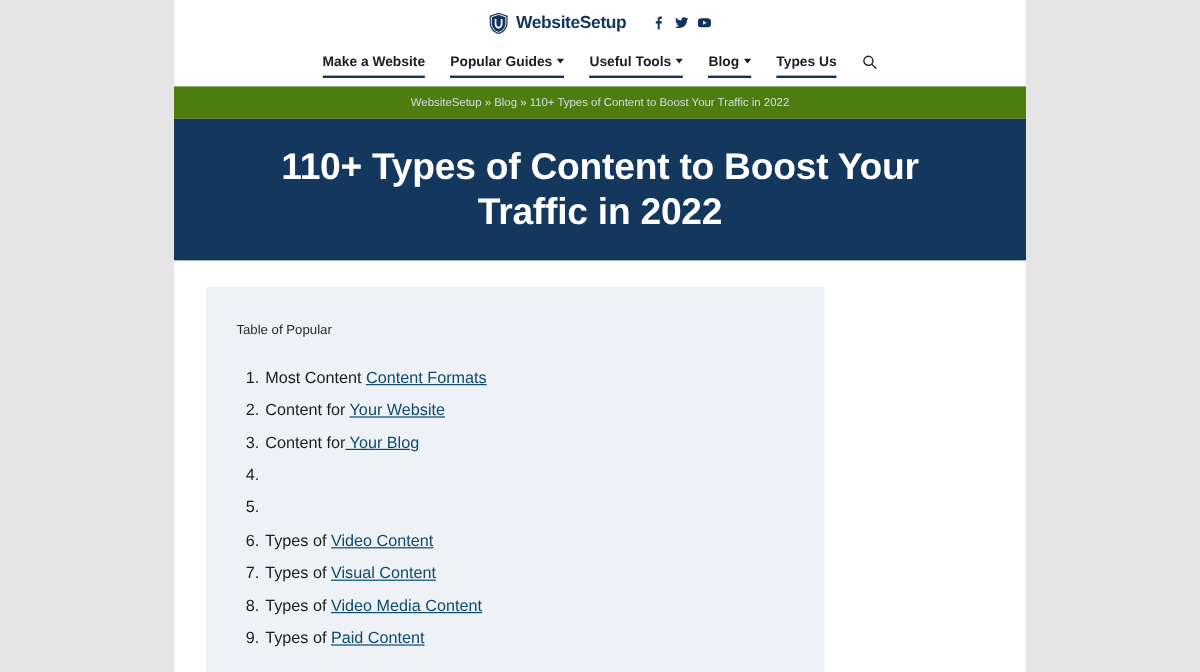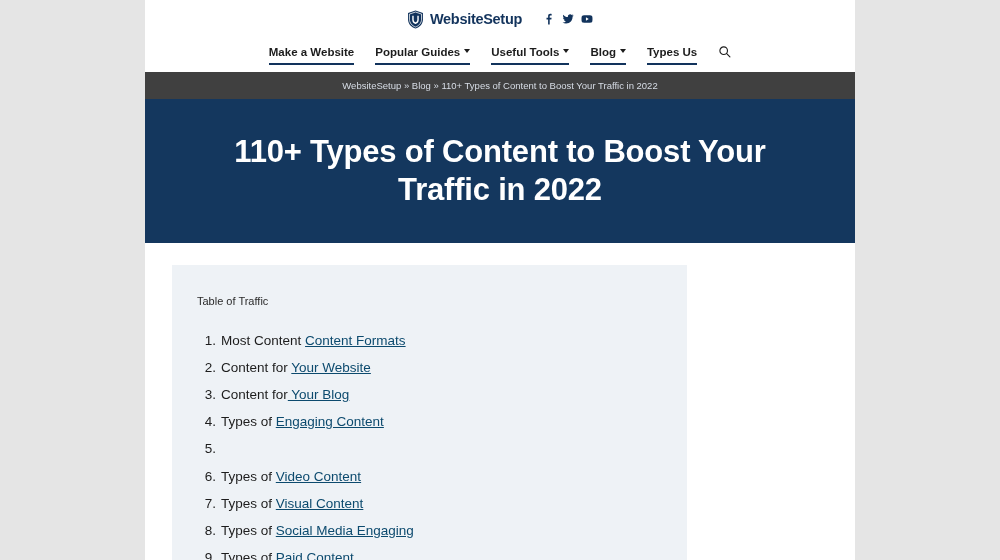--- a/index.html
+++ b/index.html
@@ -64,32 +64,32 @@
     border-left:3.5px solid transparent;
     border-right:3.5px solid transparent;
     border-top:4px solid #1c1c1c;
     margin-bottom:1px;
   }
   .search-btn { padding-bottom:7px; cursor:pointer; display:flex; }
   .search-ico { width:13px; height:13px; stroke:#1c1c1c; fill:none; stroke-width:2.1; }
 
   
   .crumbbar {
-    background:#404040;
+    background:#4d7c0f;
     height:27px;
     display:flex; align-items:center; justify-content:center;
   }
   .crumb {
     font-size:9.5px; color:#d7dde6; white-space:nowrap;
   }
 
   
   .hero {
     background:#14375e;
-    height:144px;
+    height:118px;
     display:flex; align-items:center; justify-content:center;
     padding:0 48px;
   }
   .hero-title {
     font-size:31px; font-weight:bold; color:#ffffff;
     line-height:1.24; text-align:center; letter-spacing:-0.2px;
   }
 
   
   .body-area { padding:22px 0 0 27px; }
@@ -174,52 +174,51 @@
   <div class="crumbbar">
     <div class="crumb">WebsiteSetup » Blog » 110+ Types of Content to Boost Your Traffic in 2022</div>
   </div>
 
   <div class="hero">
     <h1 class="hero-title">110+ Types of Content to Boost Your Traffic in 2022</h1>
   </div>
 
   <div class="body-area">
     <div class="toc">
-      <div class="toc-heading">Table of Traffic</div>
+      <div class="toc-heading">Table of Popular</div>
       <ol class="toc-list">
         <li class="toc-row">
           <span class="toc-num">1.</span>
           <span><span>Most Content </span><a class="toc-link">Content Formats</a></span>
         </li>
         <li class="toc-row">
           <span class="toc-num">2.</span>
           <span><span>Content for </span><a class="toc-link">Your Website</a></span>
         </li>
         <li class="toc-row">
           <span class="toc-num">3.</span>
           <span><span>Content for</span><a class="toc-link"> Your Blog</a></span>
         </li>
         <li class="toc-row">
           <span class="toc-num">4.</span>
-          <span><span>Types of </span><a class="toc-link">Engaging Content</a></span>
         </li>
         <li class="toc-row">
           <span class="toc-num">5.</span>
         </li>
         <li class="toc-row">
           <span class="toc-num">6.</span>
           <span><span>Types of </span><a class="toc-link">Video Content</a></span>
         </li>
         <li class="toc-row">
           <span class="toc-num">7.</span>
           <span><span>Types of </span><a class="toc-link">Visual Content</a></span>
         </li>
         <li class="toc-row">
           <span class="toc-num">8.</span>
-          <span><span>Types of </span><a class="toc-link">Social Media Engaging</a></span>
+          <span><span>Types of </span><a class="toc-link">Video Media Content</a></span>
         </li>
         <li class="toc-row">
           <span class="toc-num">9.</span>
           <span><span>Types of </span><a class="toc-link">Paid Content</a></span>
         </li>
 
       </ol>
     </div>
   </div>
 

